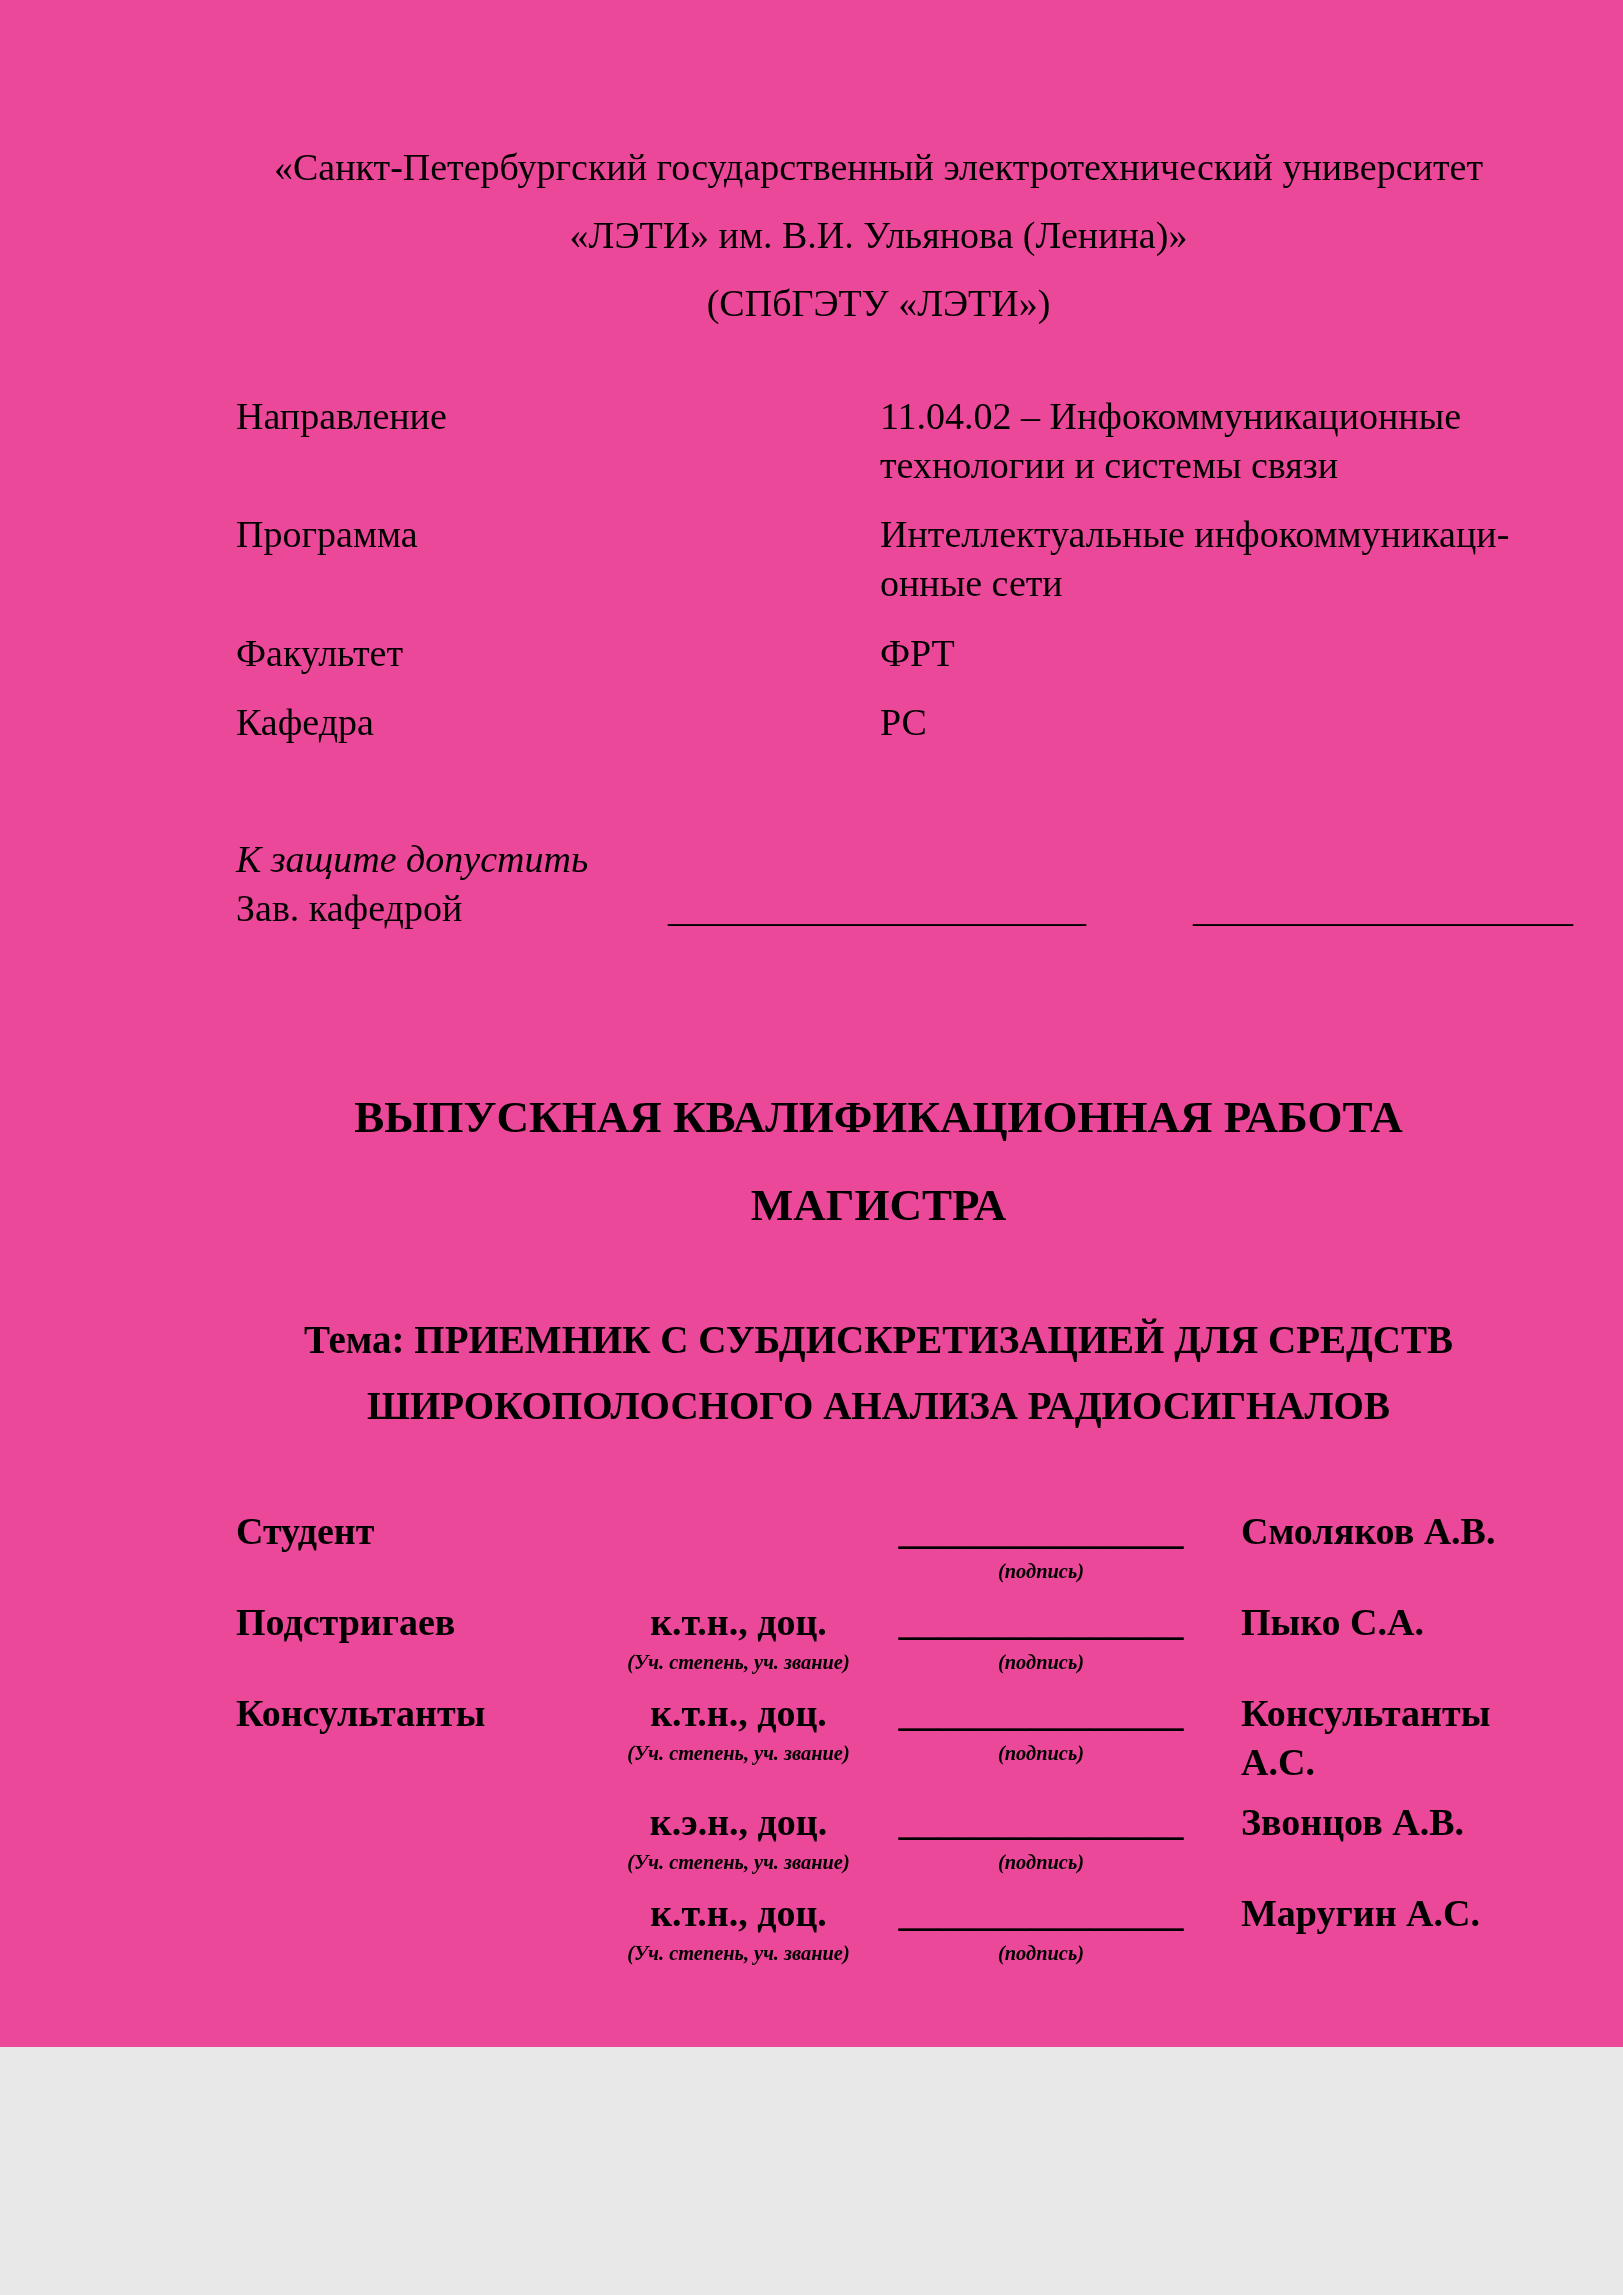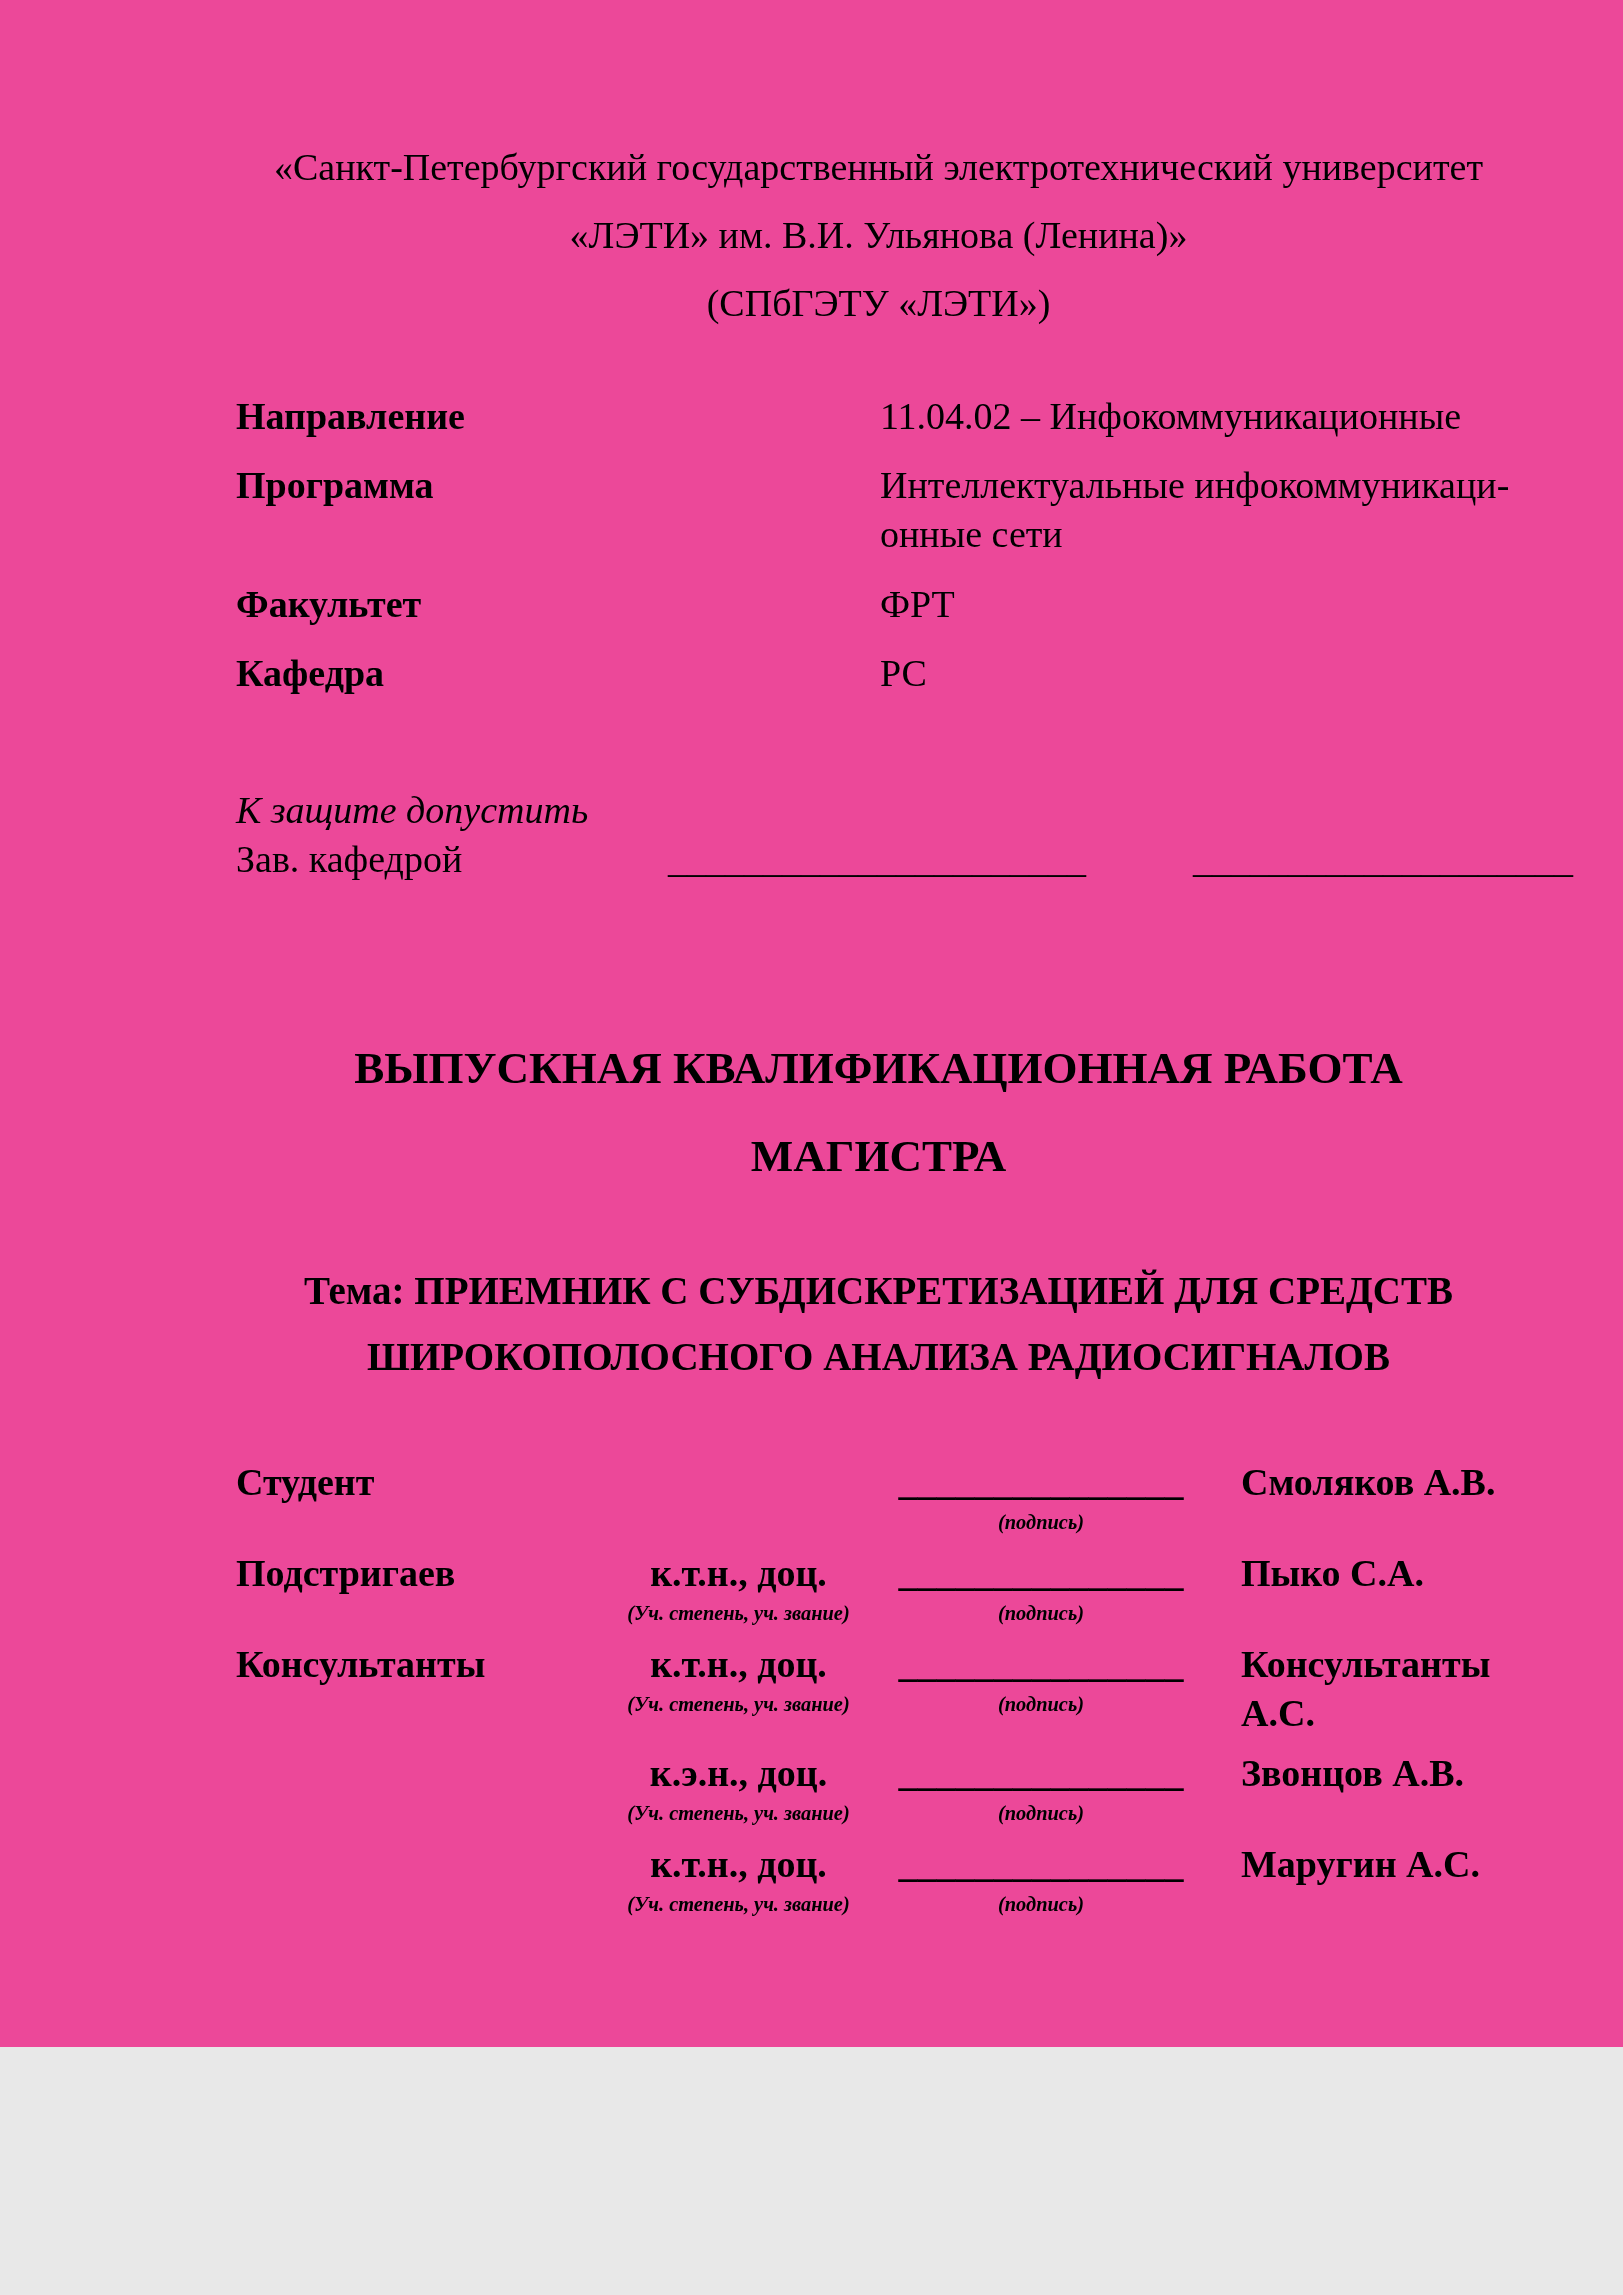--- a/index.html
+++ b/index.html
@@ -14,21 +14,21 @@
     box-sizing: border-box;
     padding: 133px 102px 0 236px;
     overflow: hidden;
   }
 
   
   .uni-header { text-align: center; line-height: 68px; }
 
   
   .info { margin-top: 55px; display: grid; grid-template-columns: 644px 1fr; row-gap: 20.4px; line-height: 49px; }
-  .info-label { font-weight: bold; }
+  .info-label { font-weight: normal; }
 
   
   .approval { margin-top: 88px; line-height: 49px; }
   .approval-note { font-style: italic; }
   .approval-row { display: flex; }
   .approval-role { width: 432px; flex: none; }
   .approval-blank2 { margin-left: 107px; }
 
   
   .work-title { margin-top: 140px; text-align: center; font-weight: bold; font-size: 45px; line-height: 88px; }
@@ -54,20 +54,21 @@
   <header class="uni-header">
     <div>«Санкт-Петербургский государственный электротехнический университет</div>
     <div>«ЛЭТИ» им. В.И. Ульянова (Ленина)»</div>
     <div>(СПбГЭТУ «ЛЭТИ»)</div>
   </header>
 
   <section class="info">
     <div class="info-label">Направление</div>
     <div class="info-value">
       <div>11.04.02 – Инфокоммуникационные</div>
+      <div>технологии и системы связи</div>
     </div>
 
     <div class="info-label">Программа</div>
     <div class="info-value">
       <div>Интеллектуальные инфокоммуникаци-</div>
       <div>онные сети</div>
     </div>
 
     <div class="info-label">Факультет</div>
     <div class="info-value">

